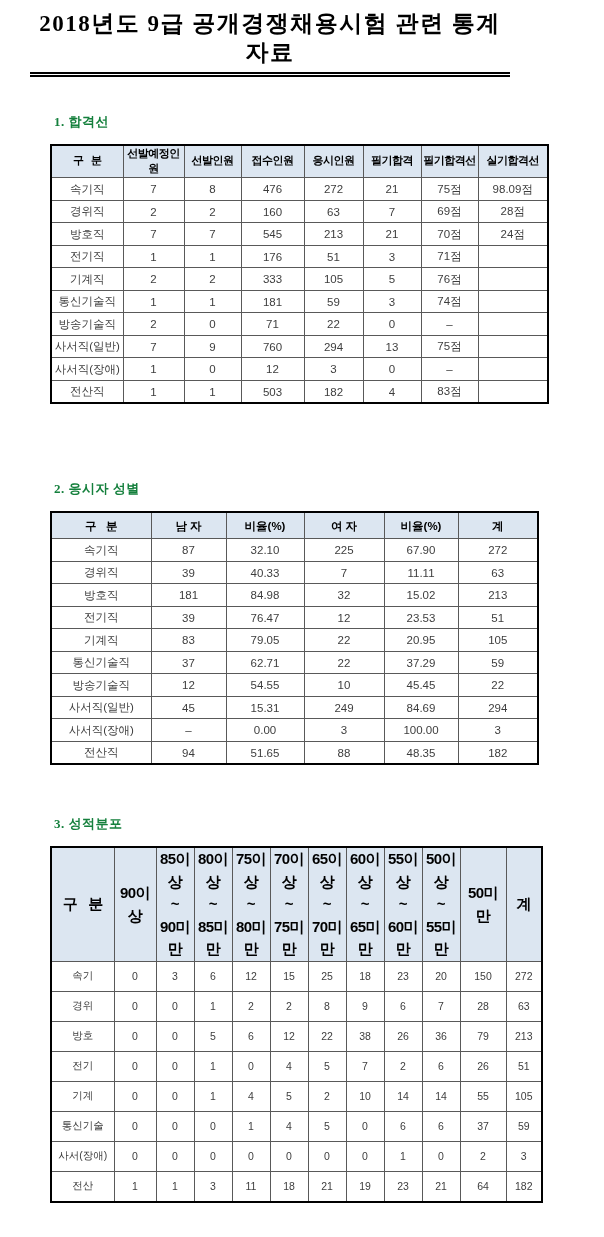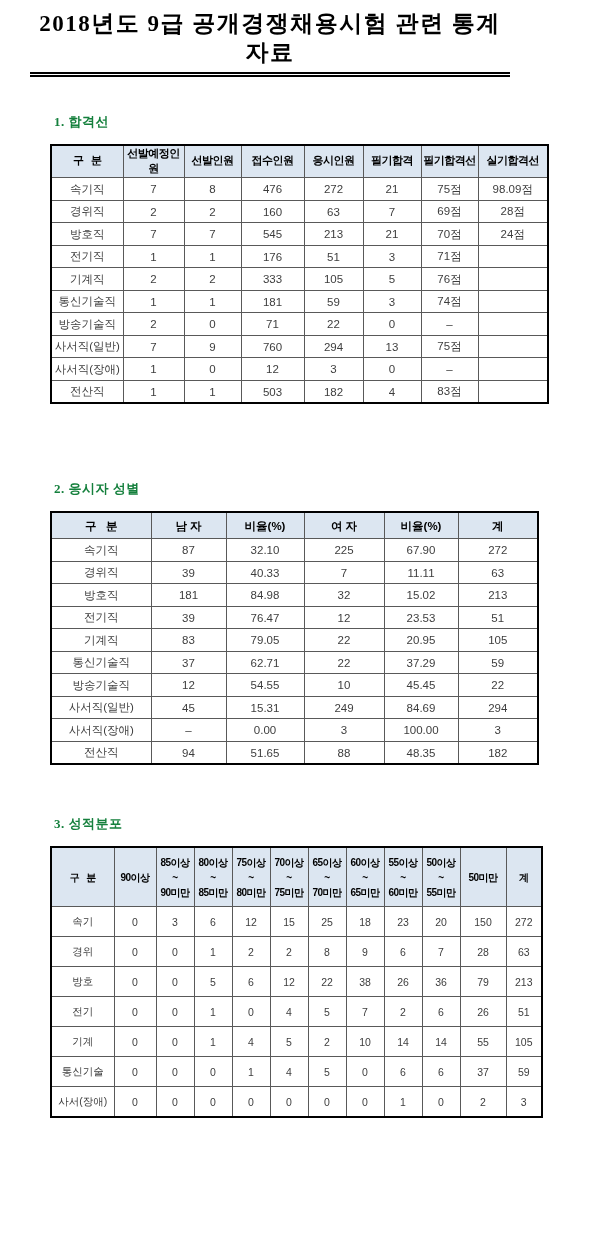--- a/index.html
+++ b/index.html
@@ -82,21 +82,21 @@
 
   
   .t2 { width: 487px; margin-top: 11px; }
   .t2 th { height: 25px; font-size: 11.5px; }
   .t2 td { height: 21.5px; font-size: 11.5px; }
   .t2 thead th:nth-child(3),
   .t2 thead th:nth-child(5) { border-left: 1px dotted #595959; }
 
   
   .t3 { width: 491px; margin-top: 16px; }
-  .t3 th { height: 58px; font-size: 10px; letter-spacing: -0.5px; line-height: 1.5; margin-top: 20px; }
+  .t3 th { height: 58px; font-size: 15px; letter-spacing: -0.5px; line-height: 1.5; margin-top: 20px; }
   .t3 td { height: 29px; font-size: 10.5px; }
 </style>
 </head>
 <body>
 
 <div class="page">
 
   <div class="title-wrap">
     <h1 class="title">2018년도 9급 공개경쟁채용시험 관련 통계자료</h1>
   </div>
@@ -478,17 +478,31 @@
             <td>0</td>
             <td>0</td>
             <td>0</td>
             <td>0</td>
             <td>0</td>
             <td>1</td>
             <td>0</td>
             <td>2</td>
             <td>3</td>
           </tr>
+          <tr>
+            <td>전산</td>
+            <td>1</td>
+            <td>1</td>
+            <td>3</td>
+            <td>11</td>
+            <td>18</td>
+            <td>21</td>
+            <td>19</td>
+            <td>23</td>
+            <td>21</td>
+            <td>64</td>
+            <td>182</td>
+          </tr>
         </tbody>
     </table>
   </section>
 
 </div>
 
 </body></html>

